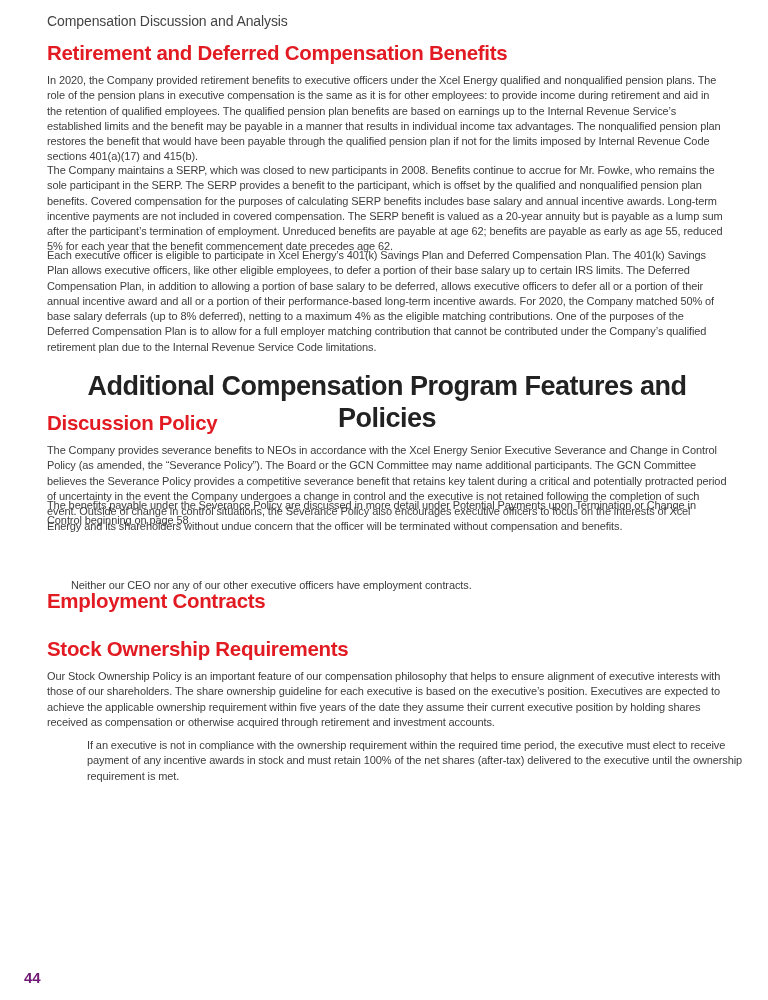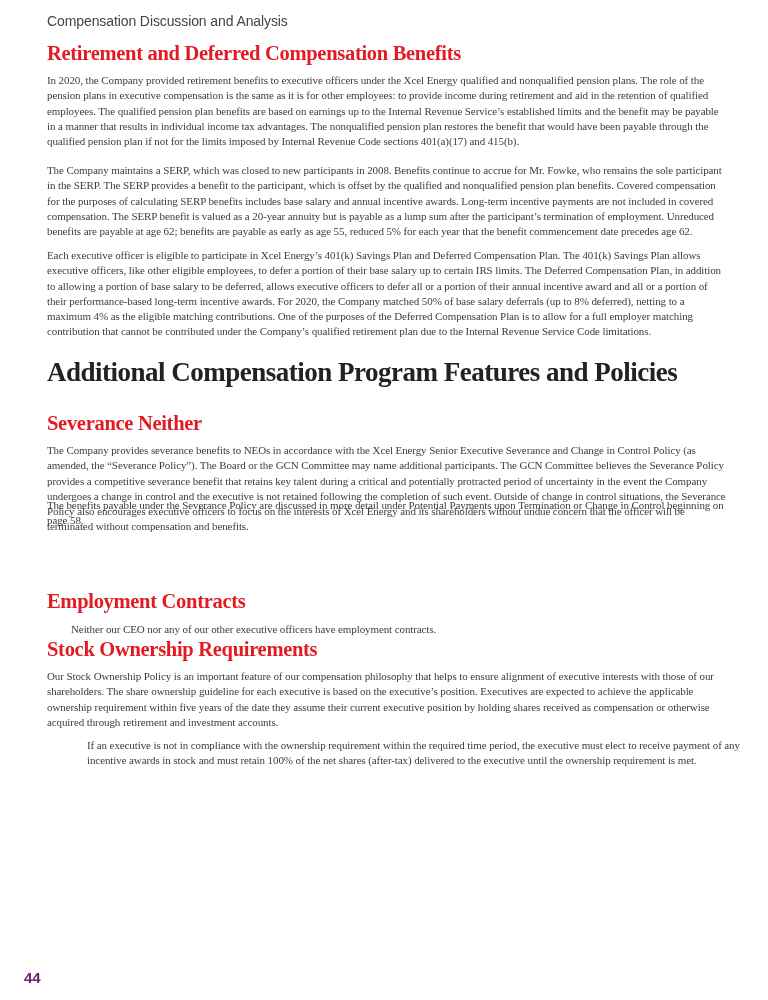--- a/index.html
+++ b/index.html
@@ -17,42 +17,42 @@
     letter-spacing: -0.3px; margin: 0; line-height: 24px;
   }
   .h1-black {
     color: #222; font-weight: bold; font-size: 27px; letter-spacing: -0.5px;
     margin: 0; line-height: 32px;
   }
   p.body {
     margin: 0; font-size: 11px; line-height: 15.3px; color: #3d3d3d;
     letter-spacing: -0.1px;
   }
-  .abs { position: absolute; left: 47px; width: 680px; font-family: Liberation Serif, serif; }
+  .abs { position: absolute; left: 47px; width: 680px; }
   .page-num {
     position: absolute; left: 24px; top: 969px; font-size: 15px; font-weight: bold;
     color: #701a75;
   }
 </style>
 </head>
 <body>
 
 <div class="running-head">Compensation Discussion and Analysis</div>
 
 <h2 class="h2-red abs" style="top:41px;">Retirement and Deferred Compensation Benefits</h2>
 <p class="body abs" style="top:73px;">In 2020, the Company provided retirement benefits to executive officers under the Xcel Energy qualified and nonqualified pension plans. The role of the pension plans in executive compensation is the same as it is for other employees: to provide income during retirement and aid in the retention of qualified employees. The qualified pension plan benefits are based on earnings up to the Internal Revenue Service’s established limits and the benefit may be payable in a manner that results in individual income tax advantages. The nonqualified pension plan restores the benefit that would have been payable through the qualified pension plan if not for the limits imposed by Internal Revenue Code sections 401(a)(17) and 415(b).</p>
 <p class="body abs" style="top:163px;">The Company maintains a SERP, which was closed to new participants in 2008. Benefits continue to accrue for Mr. Fowke, who remains the sole participant in the SERP. The SERP provides a benefit to the participant, which is offset by the qualified and nonqualified pension plan benefits. Covered compensation for the purposes of calculating SERP benefits includes base salary and annual incentive awards. Long-term incentive payments are not included in covered compensation. The SERP benefit is valued as a 20-year annuity but is payable as a lump sum after the participant’s termination of employment. Unreduced benefits are payable at age 62; benefits are payable as early as age 55, reduced 5% for each year that the benefit commencement date precedes age 62.</p>
 <p class="body abs" style="top:248px;">Each executive officer is eligible to participate in Xcel Energy’s 401(k) Savings Plan and Deferred Compensation Plan. The 401(k) Savings Plan allows executive officers, like other eligible employees, to defer a portion of their base salary up to certain IRS limits. The Deferred Compensation Plan, in addition to allowing a portion of base salary to be deferred, allows executive officers to defer all or a portion of their annual incentive award and all or a portion of their performance-based long-term incentive awards. For 2020, the Company matched 50% of base salary deferrals (up to 8% deferred), netting to a maximum 4% as the eligible matching contributions. One of the purposes of the Deferred Compensation Plan is to allow for a full employer matching contribution that cannot be contributed under the Company’s qualified retirement plan due to the Internal Revenue Service Code limitations.</p>
 
-<h1 class="h1-black abs" style="top:356px;">Additional Compensation Program Features and Policies</h1>
+<h1 class="h1-black abs" style="top:370px;text-align:center;">Additional Compensation Program Features and Policies</h1>
 
-<h2 class="h2-red abs" style="top:411px;">Severance Neither</h2>
+<h2 class="h2-red abs" style="top:411px;">Discussion Policy</h2>
 <p class="body abs" style="top:443px;">The Company provides severance benefits to NEOs in accordance with the Xcel Energy Senior Executive Severance and Change in Control Policy (as amended, the “Severance Policy”). The Board or the GCN Committee may name additional participants. The GCN Committee believes the Severance Policy provides a competitive severance benefit that retains key talent during a critical and potentially protracted period of uncertainty in the event the Company undergoes a change in control and the executive is not retained following the completion of such event. Outside of change in control situations, the Severance Policy also encourages executive officers to focus on the interests of Xcel Energy and its shareholders without undue concern that the officer will be terminated without compensation and benefits.</p>
 <p class="body abs" style="top:498px;">The benefits payable under the Severance Policy are discussed in more detail under Potential Payments upon Termination or Change in Control beginning on page 58.</p>
 
 <h2 class="h2-red abs" style="top:573px;margin-top:16px;">Employment Contracts</h2>
-<p class="body abs" style="top:622px;padding-left:24px;">Neither our CEO nor any of our other executive officers have employment contracts.</p>
+<p class="body abs" style="top:578px;padding-left:24px;">Neither our CEO nor any of our other executive officers have employment contracts.</p>
 
 <h2 class="h2-red abs" style="top:637px;">Stock Ownership Requirements</h2>
 <p class="body abs" style="top:669px;">Our Stock Ownership Policy is an important feature of our compensation philosophy that helps to ensure alignment of executive interests with those of our shareholders. The share ownership guideline for each executive is based on the executive’s position. Executives are expected to achieve the applicable ownership requirement within five years of the date they assume their current executive position by holding shares received as compensation or otherwise acquired through retirement and investment accounts.</p>
 <p class="body abs" style="top:738px;margin-left:40px;">If an executive is not in compliance with the ownership requirement within the required time period, the executive must elect to receive payment of any incentive awards in stock and must retain 100% of the net shares (after-tax) delivered to the executive until the ownership requirement is met.</p>
 
 <div class="page-num">44</div>
 
 </body></html>

